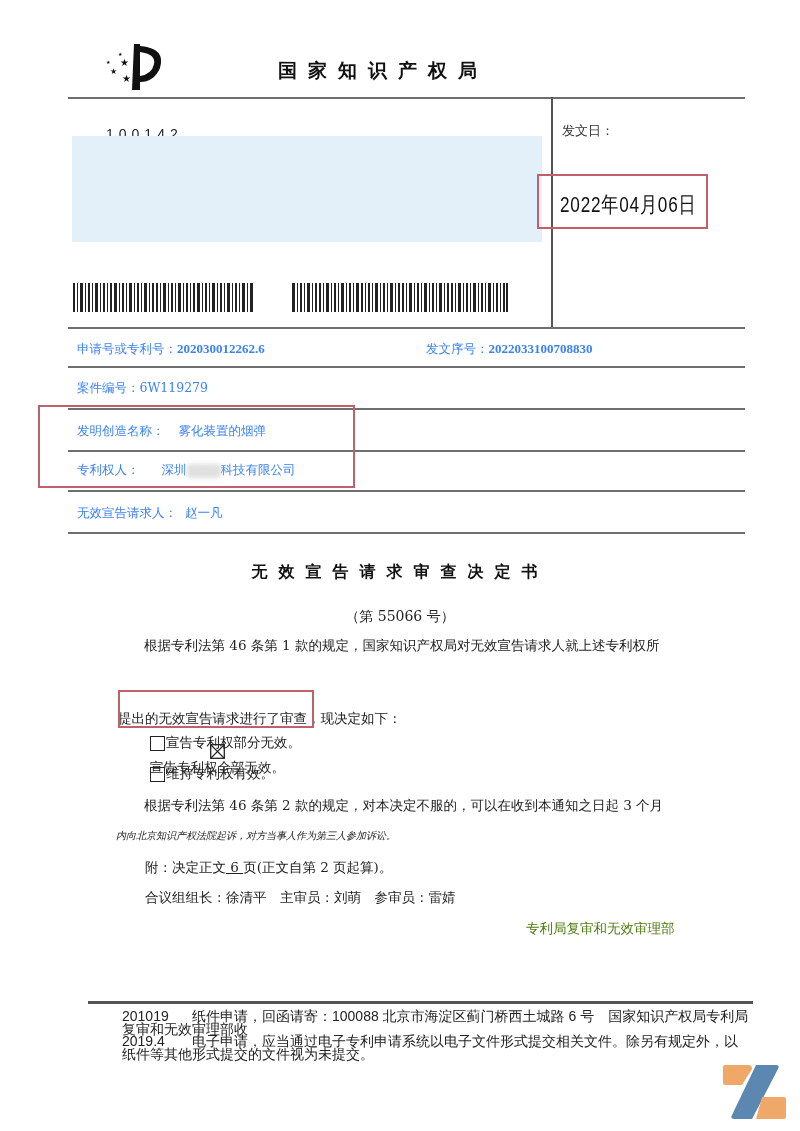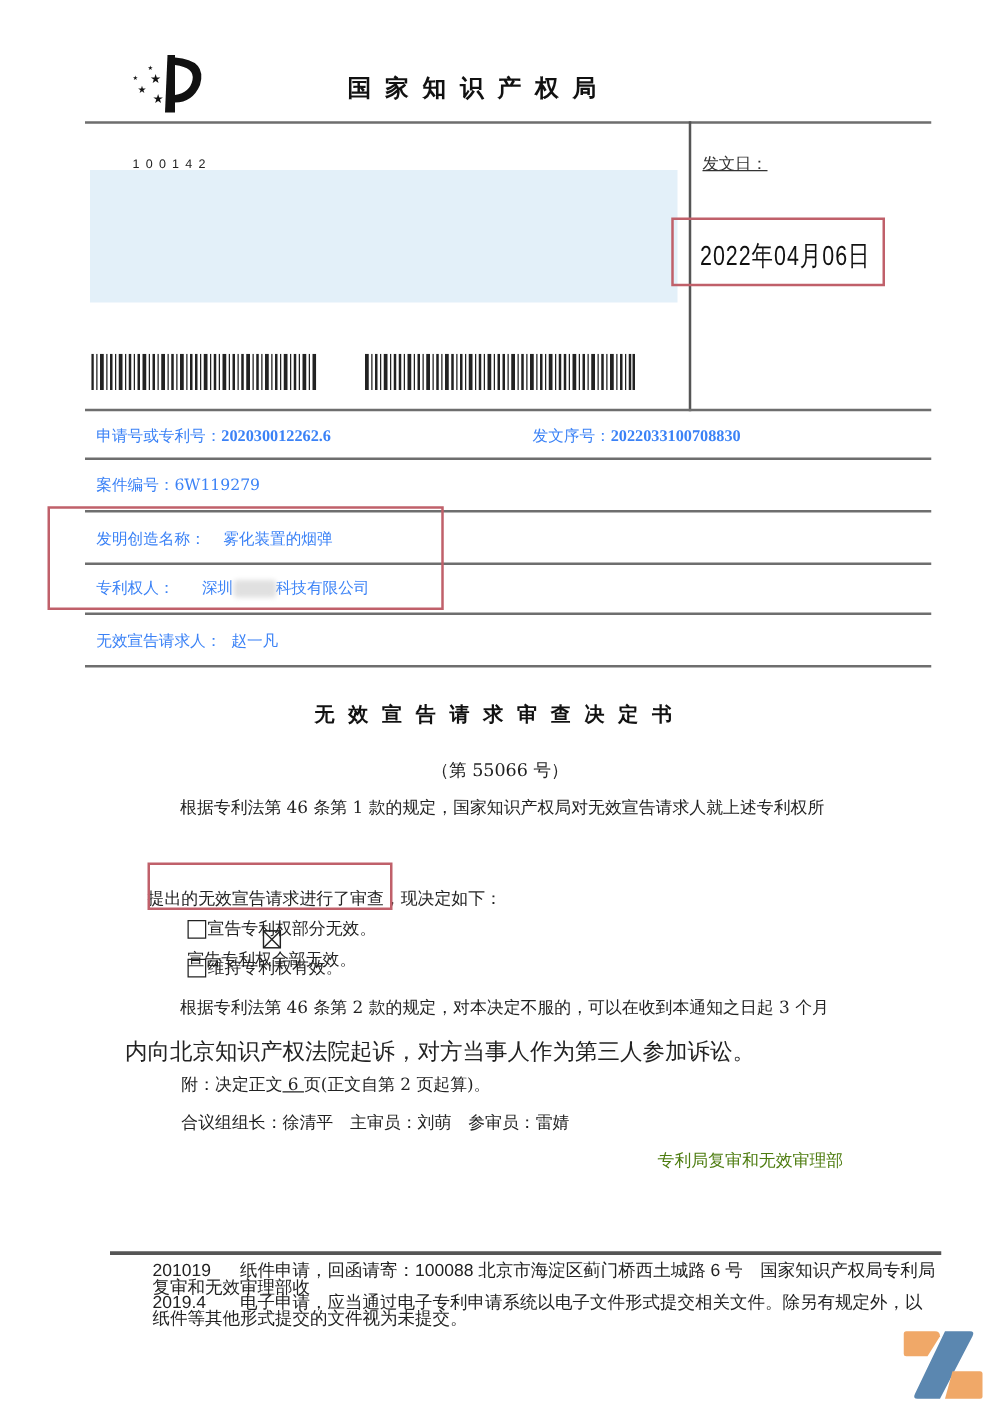--- a/index.html
+++ b/index.html
@@ -6,24 +6,24 @@
   body {
     width: 800px; height: 1131px; background: #ffffff; position: relative; overflow: hidden;
     font-family: "DejaVu Serif", "Liberation Serif", serif; color: #222;
   }
   .abs { position: absolute; }
   .hline { position: absolute; height: 2px; background: #6e6e6e; }
   .vline { position: absolute; width: 2px; background: #555; }
   .redbox { position: absolute; border: 2px solid #c0606a; box-sizing: border-box; }
   .logo { left: 104px; top: 42px; width: 64px; height: 50px; }
   .agency { left: 278px; top: 58px; font-family: "DejaVu Sans", "Liberation Sans", sans-serif; font-weight: bold; font-size: 19px; letter-spacing: 11px; color: #111; }
-  .senddate-label { left: 562px; top: 122px; font-size: 13px; color: #333; text-decoration: underline; }
+  .senddate-label { left: 562px; top: 122px; font-size: 13px; color: #333; }
   .senddate-value { left: 560px; top: 190px; font-family: "Liberation Sans", "DejaVu Sans", sans-serif; font-size: 22px; color: #111; transform: scaleX(0.78); transform-origin: left center; letter-spacing: 1px; }
   .redacted { left: 72px; top: 136px; width: 470px; height: 106px; background: #e3f0f9; }
-  .partial-num { left: 106px; top: 126px; font-family: "Liberation Sans", sans-serif; font-size: 10px; letter-spacing: 5px; color: #222; height: 10px; overflow: hidden; }
+  .partial-num { left: 106px; top: 126px; font-family: "Liberation Sans", sans-serif; font-size: 14px; letter-spacing: 5px; color: #222; height: 10px; overflow: hidden; }
   .barcode { position: absolute; height: 29px; top: 283px; }
   .row-text { position: absolute; font-size: 12.5px; color: #3b82f6; }
   .row-text b { font-family: "Liberation Serif", serif; font-weight: bold; font-size: 13px; }
   .doc-title { left: 0; width: 800px; top: 562px; text-align: center; font-family: "DejaVu Sans", "Liberation Sans", sans-serif; font-weight: bold; font-size: 16px; letter-spacing: 11px; color: #111; }
   .doc-num { left: 0; width: 800px; top: 608px; text-align: center; font-size: 14px; color: #222; }
   .opt { position: absolute; left: 150px; font-size: 13.5px; color: #222; display: flex; align-items: center; }
   .cb { width: 13px; height: 13px; border: 1.3px solid #222; box-sizing: border-box; margin-right: 1px; position: relative; }
   .line-text { position: absolute; left: 145px; font-size: 13.5px; color: #222; }
   .u { text-decoration: underline; }
   .dept { position: absolute; left: 526px; top: 920px; font-size: 13.5px; color: #4d7c0f; }
@@ -220,21 +220,21 @@
 <div class="opt" style="top:734px;">
   <span class="cb" style="width:15px; height:15px;"></span>
   <span>宣告专利权部分无效。</span>
 </div>
 <div class="opt" style="top:765px;">
   <span class="cb" style="width:15px; height:15px;"></span>
   <span>维持专利权有效。</span>
 </div>
 
 <div class="abs" style="left:144px; top:797px; font-size:13.5px;text-align:center;">根据专利法第 46 条第 2 款的规定，对本决定不服的，可以在收到本通知之日起 3 个月</div>
-<div class="abs" style="left:100px; top:829px; font-size:18px;">内向北京知识产权法院起诉，对方当事人作为第三人参加诉讼。</div>
+<div class="abs" style="left:116px; top:829px; font-size:10px;font-style:italic;">内向北京知识产权法院起诉，对方当事人作为第三人参加诉讼。</div>
 
 <div class="line-text" style="top:859px;">
   <span>附：决定正文</span><span class="u"> 6 </span><span>页(正文自第 2 页起算)。</span>
 </div>
 <div class="line-text" style="top:889px; white-space:pre;">合议组组长：徐清平　主审员：刘萌　参审员：雷婧</div>
 <div class="dept">专利局复审和无效审理部</div>
 
 <div class="hline footer-line"></div>
 <div class="footer" style="top:1010px;">
   <span class="code">201019</span><span>纸件申请，回函请寄：100088 北京市海淀区蓟门桥西土城路 6 号　国家知识产权局专利局</span><br>

